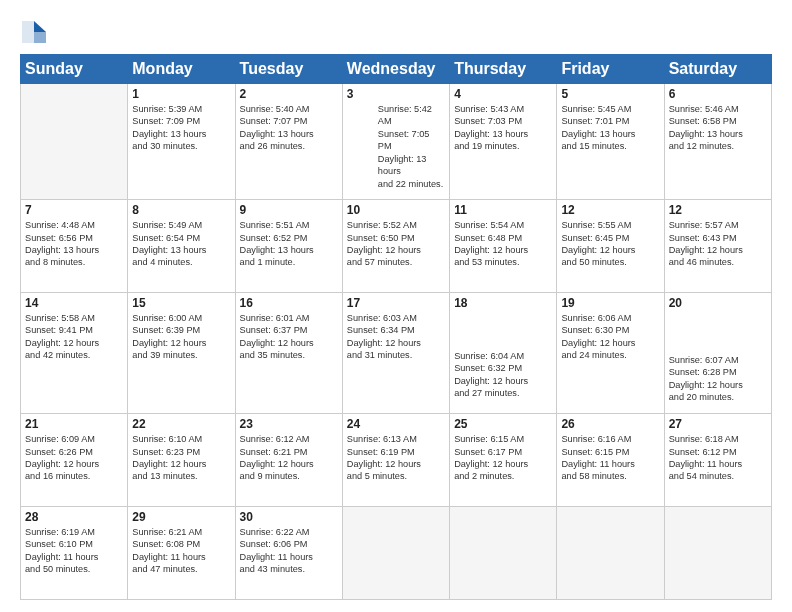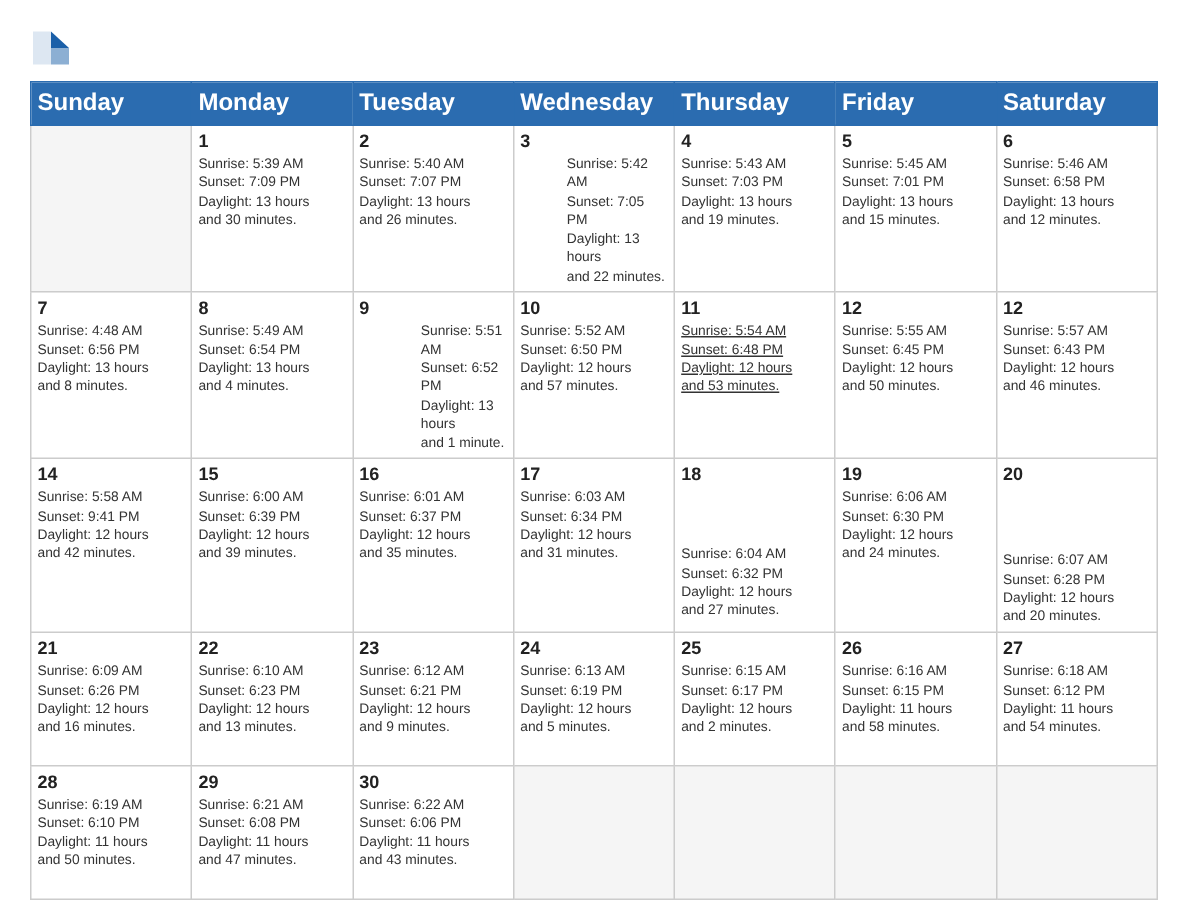--- a/index.html
+++ b/index.html
@@ -191,35 +191,35 @@
           </td>
           <td>
             <div class="day-number">8</div>
             <div class="day-info" style="white-space: pre-line;">Sunrise: 5:49 AM
 Sunset: 6:54 PM
 Daylight: 13 hours
 and 4 minutes.</div>
           </td>
           <td>
             <div class="day-number">9</div>
-            <div class="day-info" style="white-space: pre-line; margin-left: 41px;">Sunrise: 5:51 AM
+            <div class="day-info" style="white-space: pre-line;">Sunrise: 5:51 AM
 Sunset: 6:52 PM
 Daylight: 13 hours
 and 1 minute.</div>
           </td>
           <td>
             <div class="day-number">10</div>
             <div class="day-info" style="white-space: pre-line;">Sunrise: 5:52 AM
 Sunset: 6:50 PM
 Daylight: 12 hours
 and 57 minutes.</div>
           </td>
           <td>
             <div class="day-number">11</div>
-            <div class="day-info" style="white-space: pre-line; text-decoration: underline;">Sunrise: 5:54 AM
+            <div class="day-info" style="white-space: pre-line;">Sunrise: 5:54 AM
 Sunset: 6:48 PM
 Daylight: 12 hours
 and 53 minutes.</div>
           </td>
           <td>
             <div class="day-number">12</div>
             <div class="day-info" style="white-space: pre-line;">Sunrise: 5:55 AM
 Sunset: 6:45 PM
 Daylight: 12 hours
 and 50 minutes.</div>

